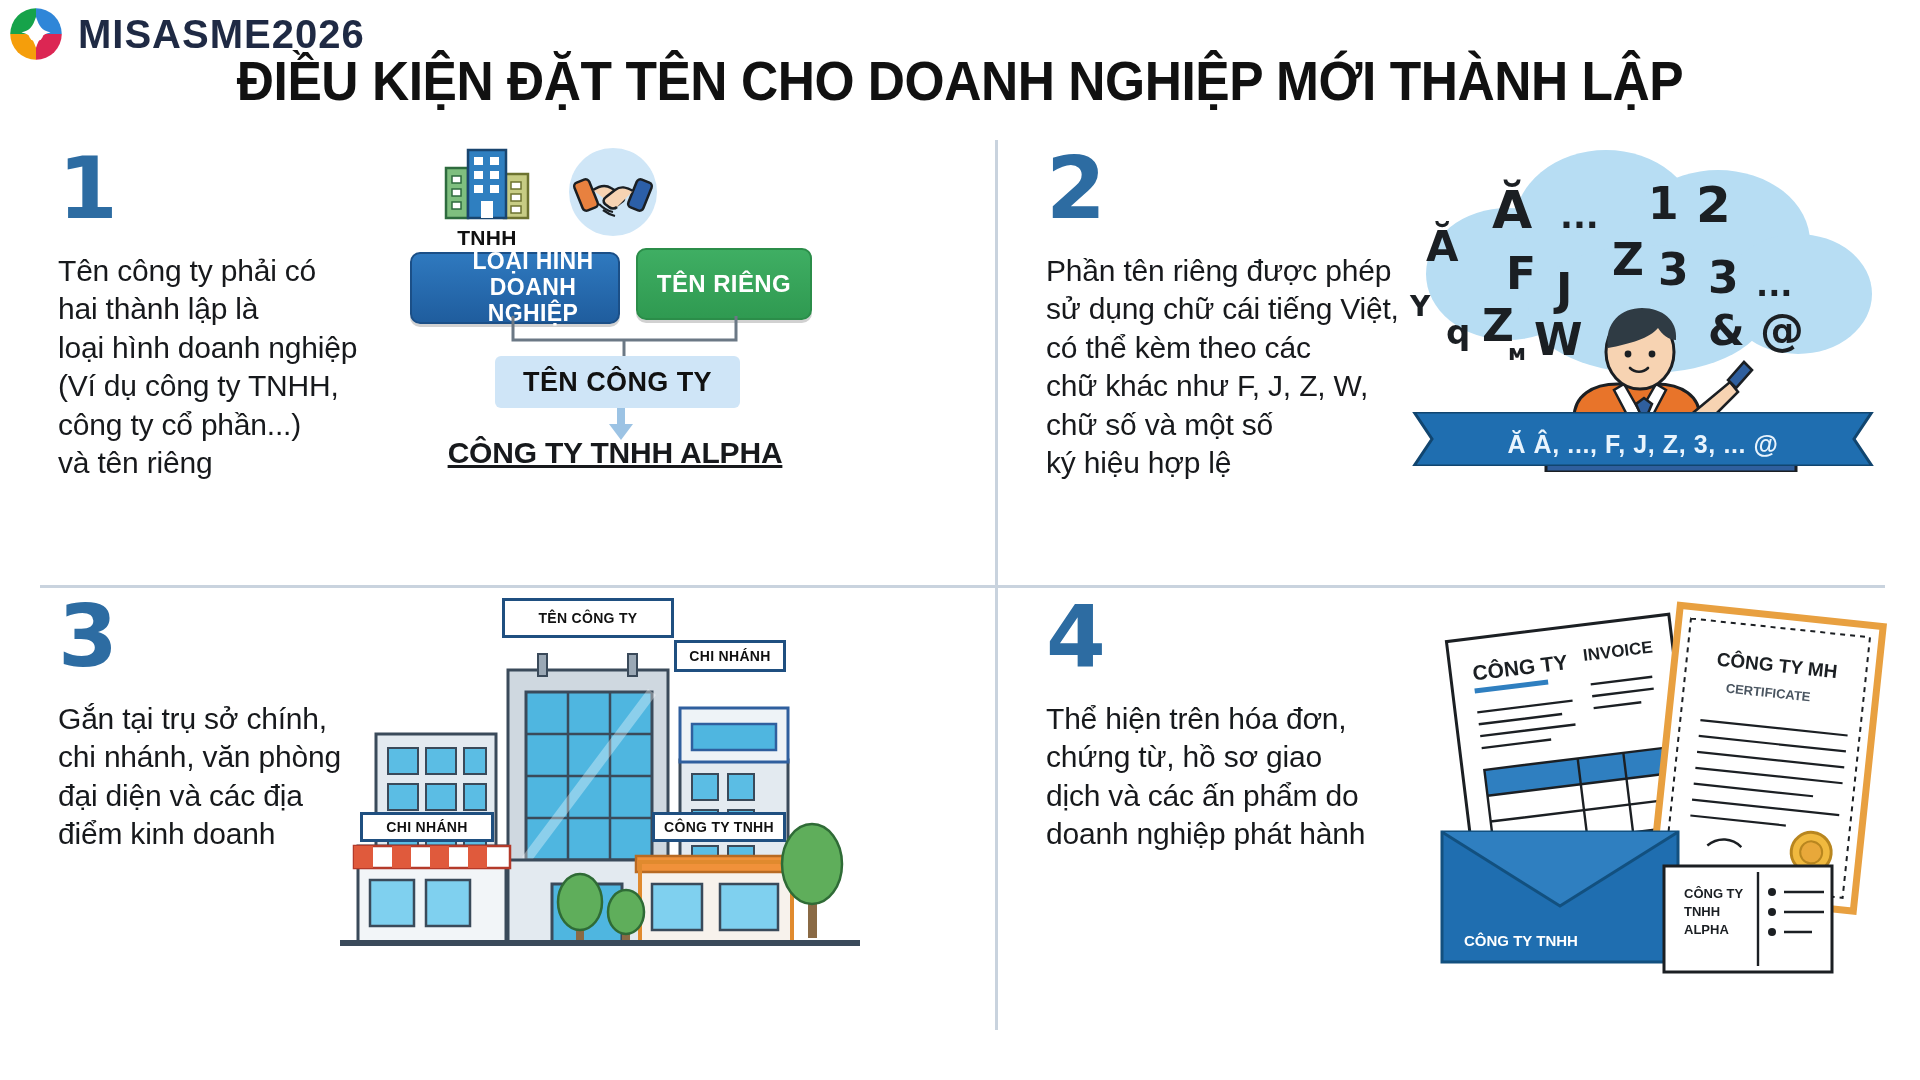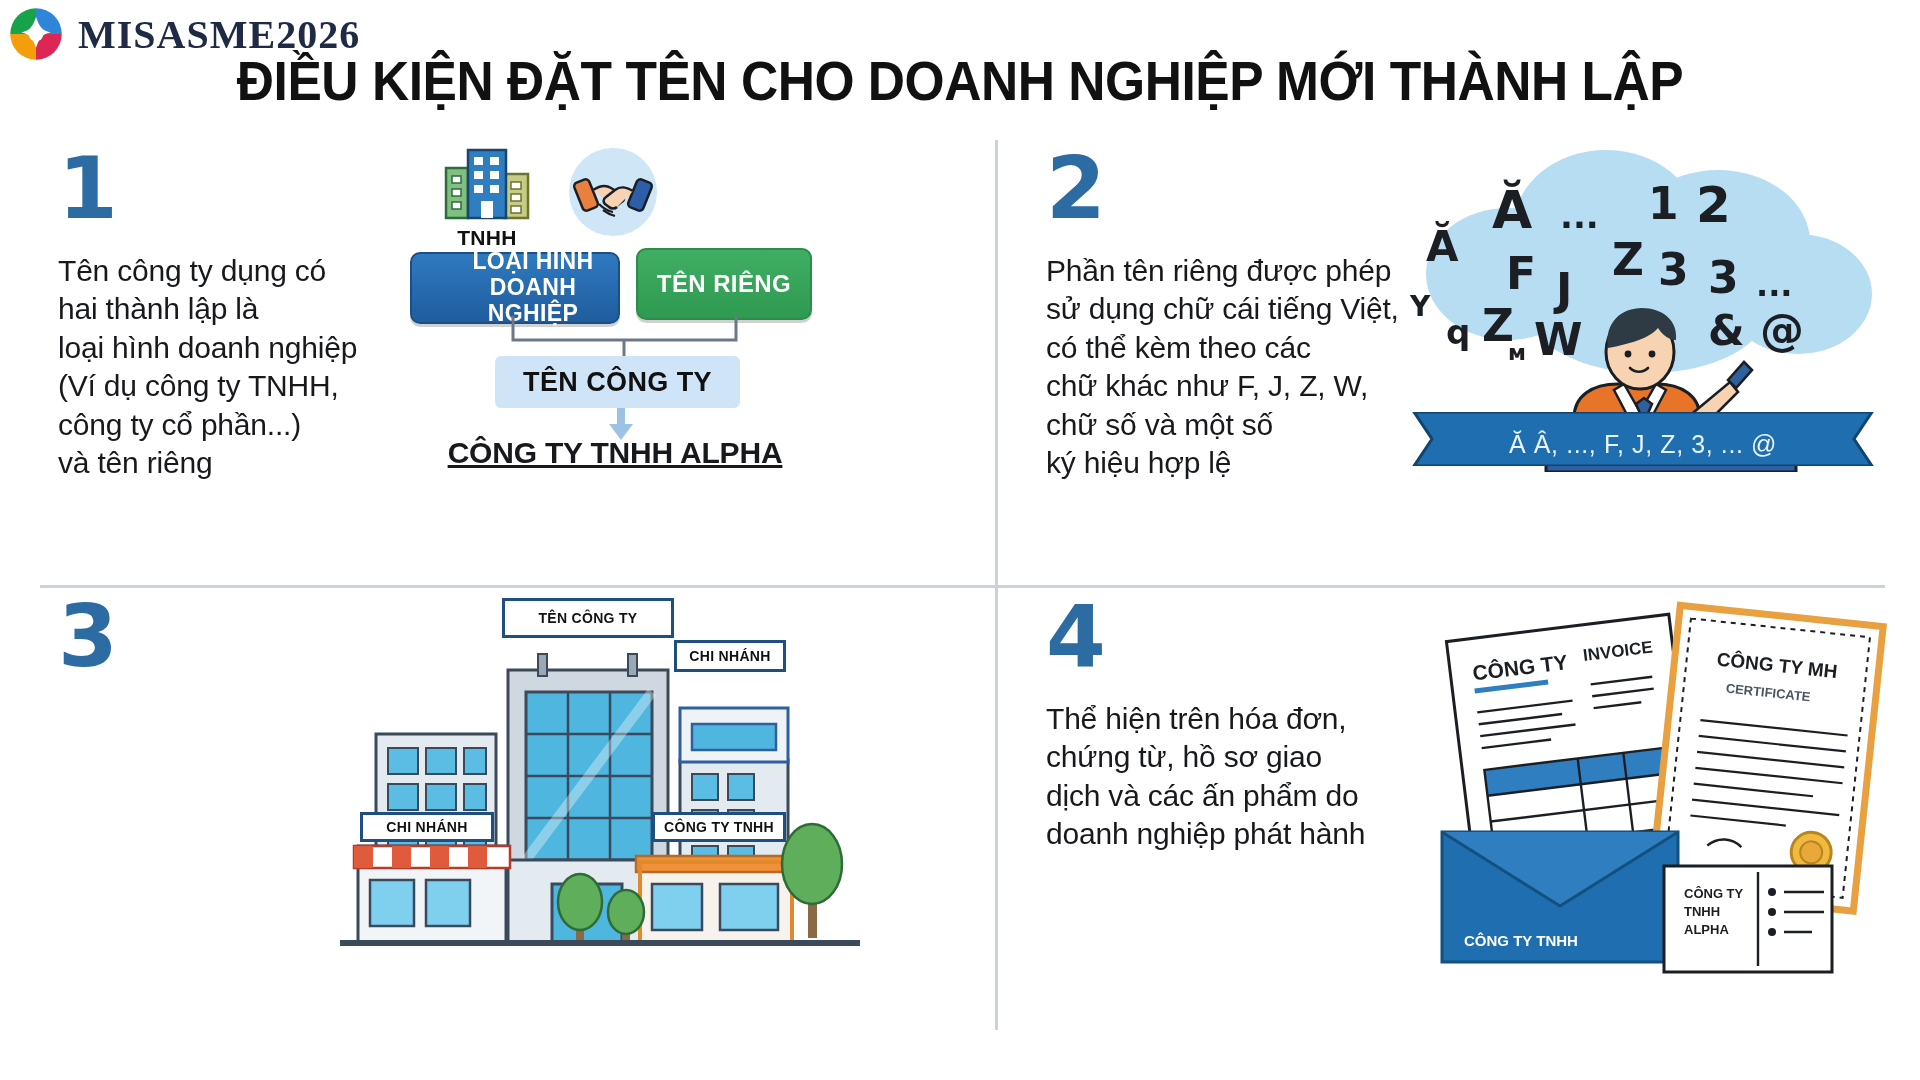--- a/index.html
+++ b/index.html
@@ -12,21 +12,21 @@
   .page { position: relative; width: 1920px; height: 1080px; background: #fff; }
 
   
   .brand {
     position: absolute; left: 8px; top: 6px;
     display: flex; align-items: center; gap: 14px;
   }
   .brand-logo { width: 56px; height: 56px; display: block; }
   .brand-name {
     font-size: 40px; font-weight: 700; letter-spacing: 1px;
-    color: #1f2a44; font-family: Liberation Serif, serif;
+    color: #1f2a44; font-family: Liberation Sans, sans-serif;
   }
 
   .page-title {
     position: absolute; left: 0; right: 0; top: 48px;
     text-align: center;
     font-family: "Liberation Sans Narrow", "Liberation Sans", sans-serif;
     font-size: 56px; font-weight: 700; letter-spacing: -0.5px;
     color: #111111;
     transform: scaleX(0.92); transform-origin: center;
     white-space: nowrap;
@@ -99,21 +99,21 @@
   .illus2 { position: absolute; left: 380px; top: -6px; width: 470px; height: 380px; }
   .cloud-letters { position: absolute; left: 0; top: 0; width: 470px; height: 250px; }
   .cl {
     position: absolute; font-weight: 700; color: #1b1f23;
     font-family: "DejaVu Sans", sans-serif;
   }
   .banner2 { position: absolute; left: 0; top: 278px; width: 470px; height: 54px; }
   .banner2-txt {
     position: absolute; left: 0; top: 278px; width: 470px; height: 64px;
     display: flex; align-items: center; justify-content: center;
-    color: #e9f4fd; font-size: 25px; font-weight: 400; letter-spacing: .6px;
+    color: #e9f4fd; font-size: 25px; font-weight: 700; letter-spacing: .6px;
   }
 
   
   .illus3 { position: absolute; left: 300px; top: -4px; width: 520px; height: 400px; }
   .sign { position: absolute; background: #fff; border: 3px solid #1f4f80;
           display: flex; align-items: center; justify-content: center;
           font-size: 14px; font-weight: 700; color: #111; letter-spacing: .3px; }
 
   
   .illus4 { position: absolute; left: 400px; top: -8px; width: 480px; height: 400px; }
@@ -139,21 +139,21 @@
     <span class="brand-name">MISASME2026</span>
   </div>
 
   <h1 class="page-title">ĐIỀU KIỆN ĐẶT TÊN CHO DOANH NGHIỆP MỚI THÀNH LẬP</h1>
 
   <div class="grid">
 
     <div class="cell c1">
       <div class="cellinner">
         <div class="bignum">1</div>
-        <div class="body-text">Tên công ty dụng có
+        <div class="body-text">Tên công ty phải có
 hai thành lập là
 loại hình doanh nghiệp
 (Ví dụ công ty TNHH,
 công ty cổ phần...)
 và tên riêng</div>
 
         <div class="diag1">
 
           <div class="icon-row">
 
@@ -290,20 +290,24 @@
             <path d="M6 0 H464 L446 27 L464 54 H6 L24 27 Z" fill="#1f6eb0" stroke="#11456f" stroke-width="3"></path>
           </svg>
           <div class="banner2-txt">Ă Â, ..., F, J, Z, 3, ... @</div>
         </div>
       </div>
     </div>
 
     <div class="cell c3">
       <div class="cellinner">
         <div class="bignum">3</div>
+        <div class="body-text">Gắn tại trụ sở chính,
+chi nhánh, văn phòng
+đại diện và các địa
+điểm kinh doanh</div>
 
         <div class="illus3">
           <svg width="520" height="400" viewBox="0 0 520 400" aria-hidden="true">
 
             <rect x="36" y="150" width="120" height="208" fill="#e3eaf0" stroke="#3a4a5a" stroke-width="3"></rect>
             <g fill="#5bbde4" stroke="#3a4a5a" stroke-width="2">
               <rect x="48" y="164" width="30" height="26"></rect>
                 <rect x="86" y="164" width="30" height="26"></rect>
                 <rect x="124" y="164" width="22" height="26"></rect>
               <rect x="48" y="200" width="30" height="26"></rect>

